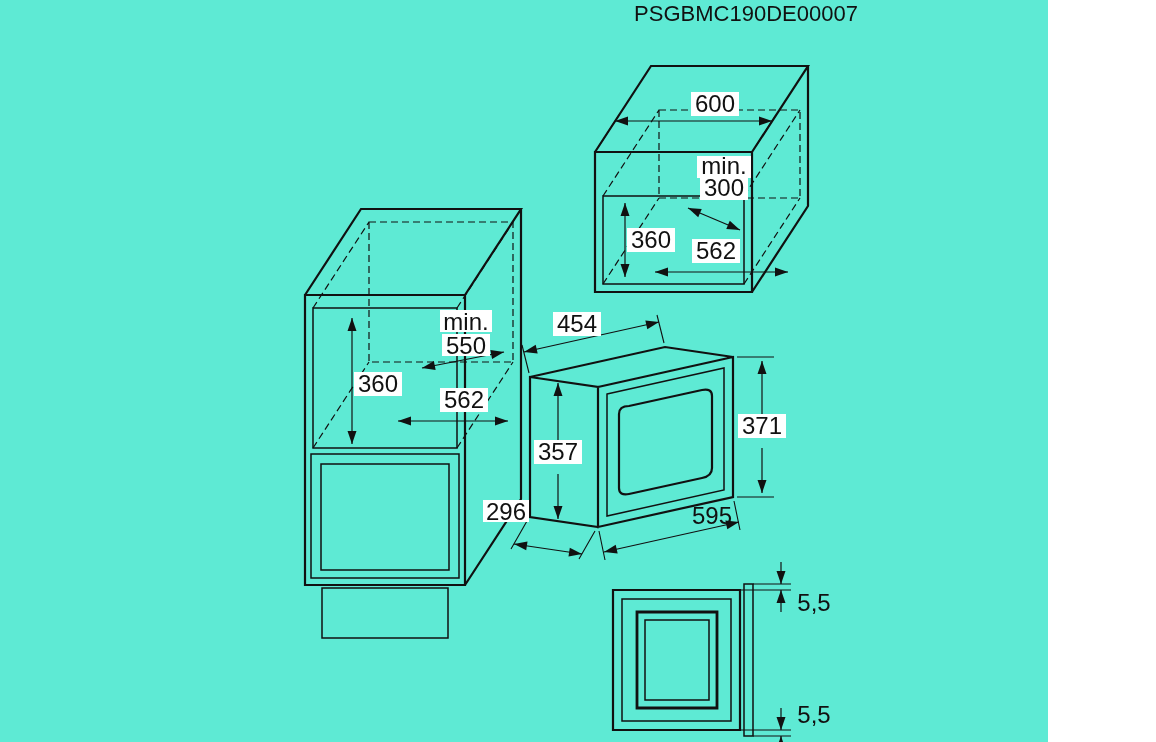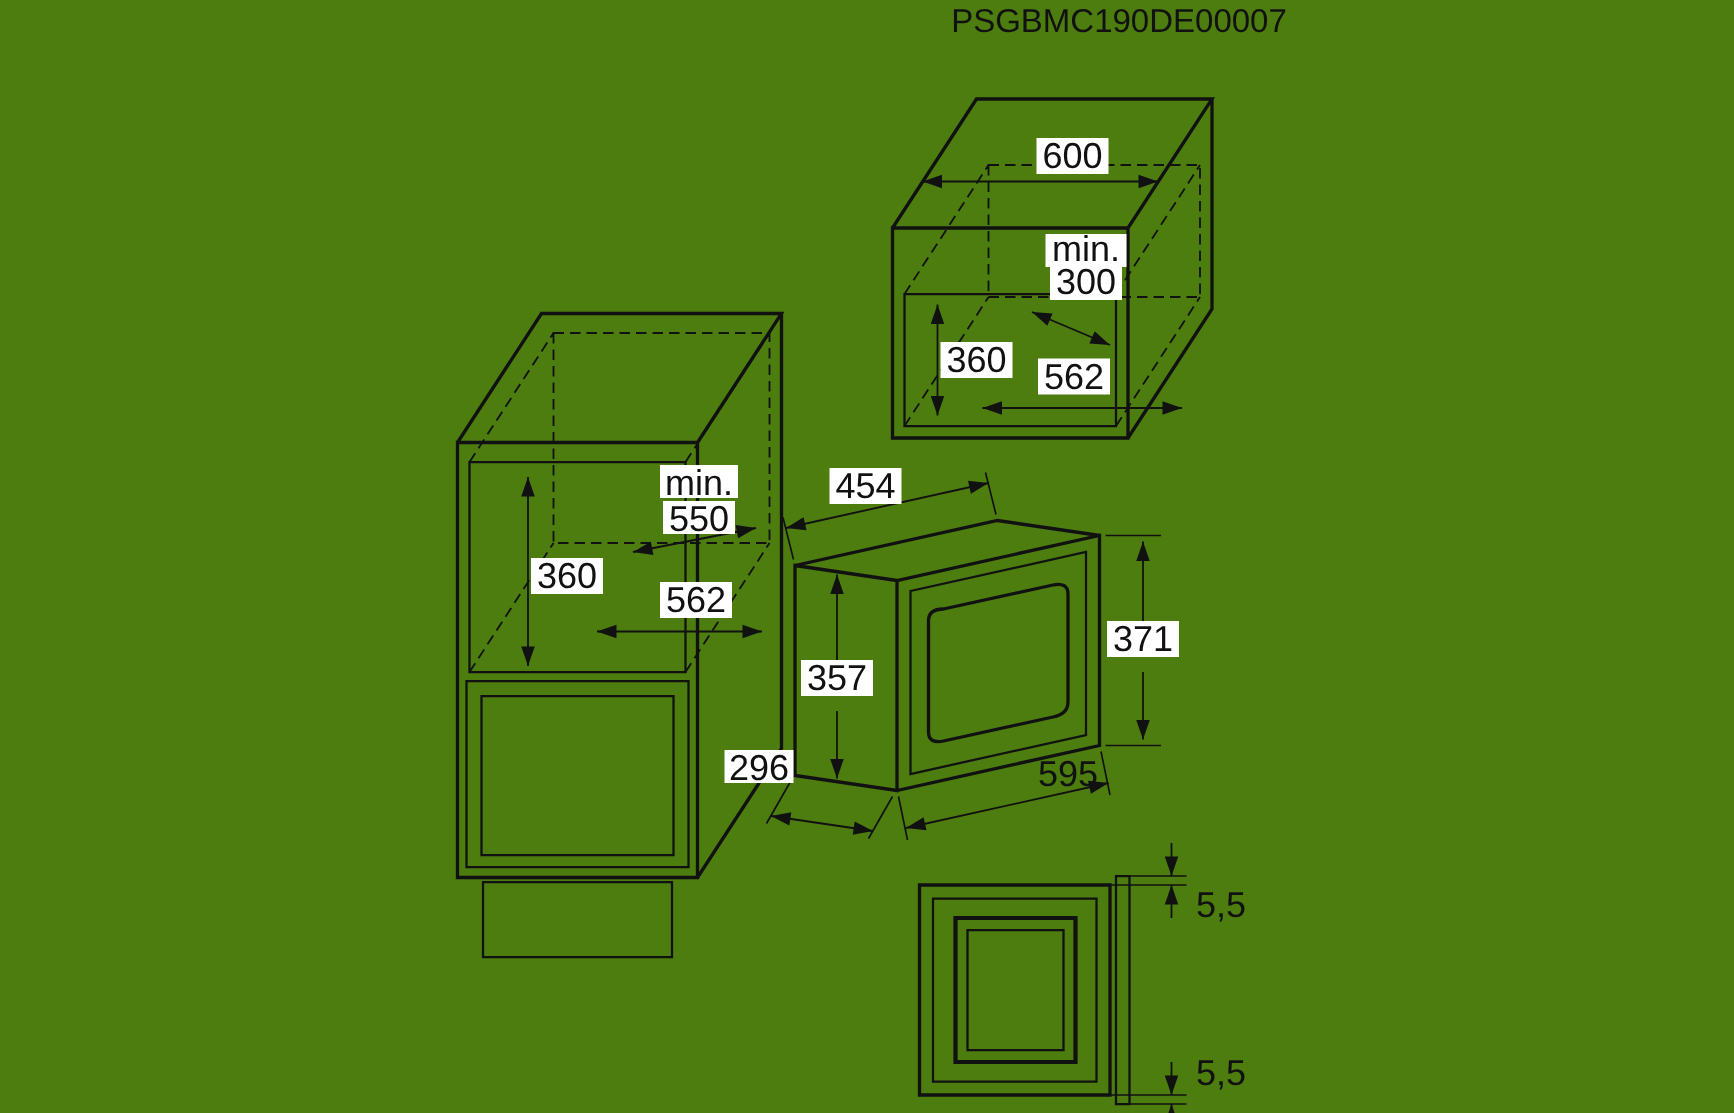--- a/index.html
+++ b/index.html
@@ -2,23 +2,23 @@
 <html><head>
 <meta charset="utf-8">
 <style>
   html, body {
     margin: 0;
     padding: 0;
     background: #ffffff;
   }
   .page {
     position: relative;
-    width: 1156px;
+    width: 1048px;
     height: 742px;
-    background: #4d7c0f;
+    background: #5eead4;
     overflow: hidden;
   }
   svg text {
     font-family: "Liberation Sans", sans-serif;
     font-size: 24px;
     fill: #111111;
   }
   svg text.title {
     font-size: 22px;
   }

